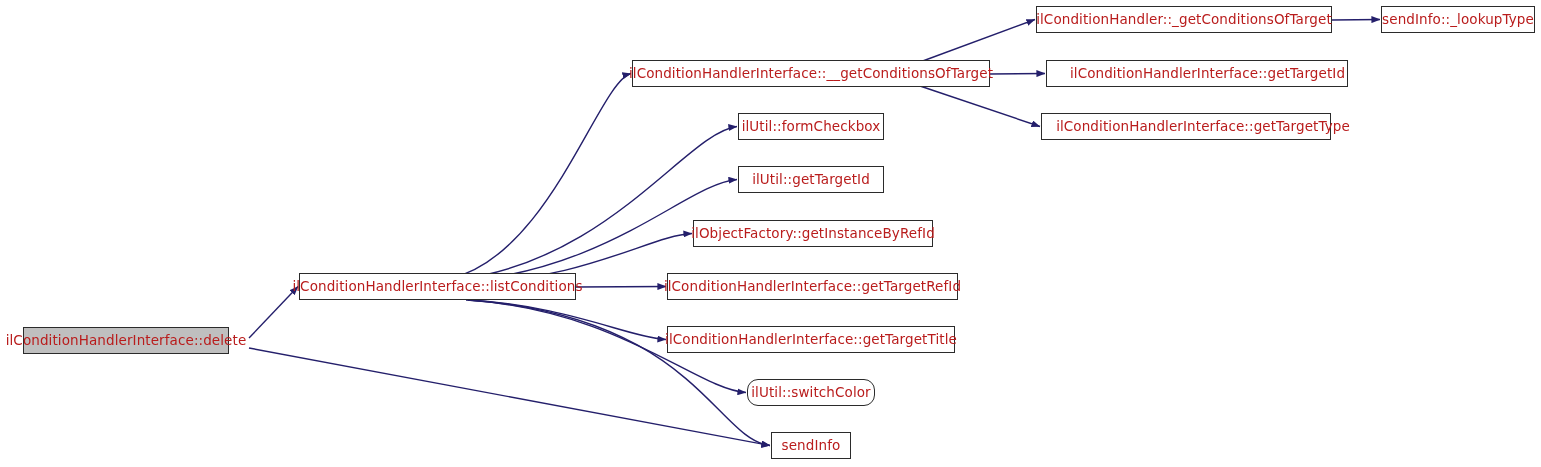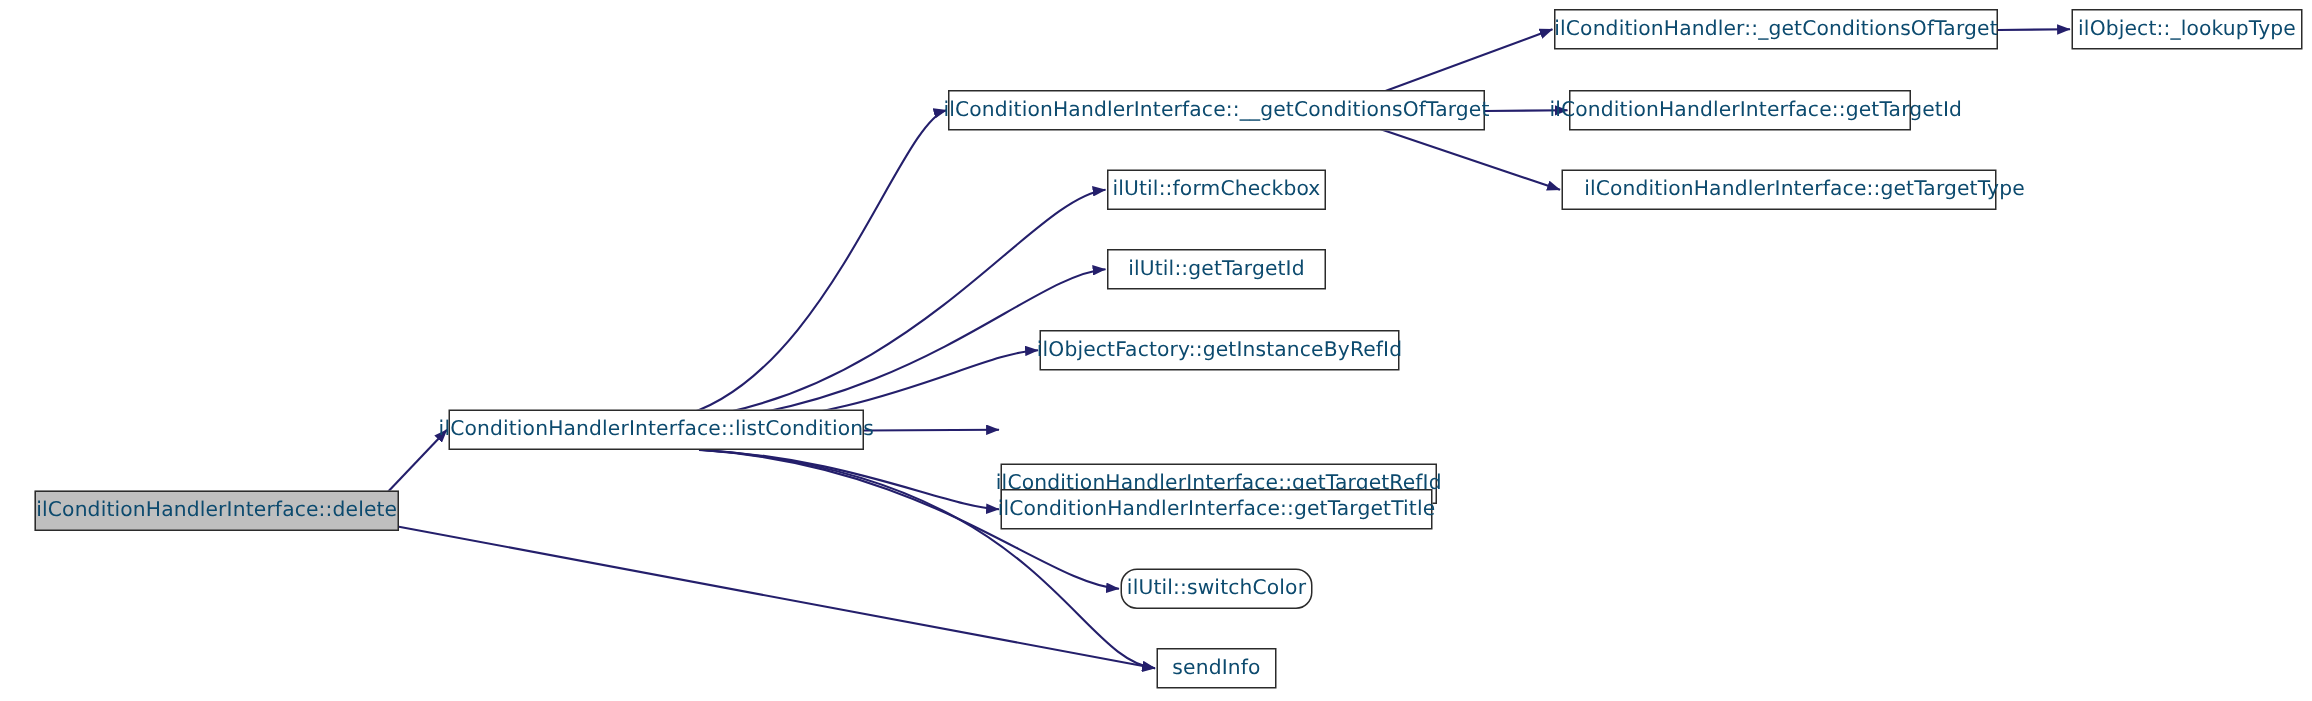--- a/index.html
+++ b/index.html
@@ -26,21 +26,21 @@
     top: 0;
     width: 1541px;
     height: 467px;
     pointer-events: none;
   }
   .gnode {
     position: absolute;
     box-sizing: border-box;
     border: 1px solid #2b2b2b;
     background: #ffffff;
-    color: #0c4a6e;
+    color: #b91c1c;
     font-size: 13.5px;
     line-height: 1;
     letter-spacing: 0.1px;
     display: flex;
     align-items: center;
     justify-content: center;
     white-space: nowrap;
     text-align: center;
     padding: 0 7px;
     cursor: pointer;
@@ -76,57 +76,57 @@
         <path d="M 468 300 C 620.9 311.1, 695.96 388.8, 746 392.5"></path>
         <path d="M 470 300 C 695 317.46, 716 439.68, 770 445.5"></path>
         <path d="M 920 62 L 1035 19.5"></path>
         <path d="M 990 74 L 1045 73.5"></path>
         <path d="M 920 86 L 1040 126.5"></path>
         <path d="M 1332 20 L 1380 19.5"></path>
       </g>
   </svg>
 
   <div id="node-layer">
-      <div class="gnode highlight" style="left: 6px; top: 327px; width: 243px; height: 27px; margin-left: 17px;">
+      <div class="gnode highlight" style="left: 6px; top: 327px; width: 206px; height: 27px; margin-left: 17px;">
         <span class="label">ilConditionHandlerInterface::delete</span>
       </div>
       <div class="gnode" style="left: 299px; top: 273px; width: 277px; height: 27px;">
         <span class="label">ilConditionHandlerInterface::listConditions</span>
       </div>
       <div class="gnode" style="left: 632px; top: 60px; width: 358px; height: 27px; text-align: center;">
         <span class="label">ilConditionHandlerInterface::__getConditionsOfTarget</span>
       </div>
       <div class="gnode" style="left: 738px; top: 113px; width: 146px; height: 27px; text-align: right;">
         <span class="label">ilUtil::formCheckbox</span>
       </div>
       <div class="gnode" style="left: 738px; top: 166px; width: 146px; height: 27px;">
         <span class="label">ilUtil::getTargetId</span>
       </div>
       <div class="gnode" style="left: 693px; top: 220px; width: 240px; height: 27px;">
         <span class="label">ilObjectFactory::getInstanceByRefId</span>
       </div>
-      <div class="gnode" style="left: 667px; top: 273px; width: 291px; height: 27px; margin-top: 36px;">
+      <div class="gnode" style="left: 667px; top: 273px; width: 291px; height: 27px;">
         <span class="label">ilConditionHandlerInterface::getTargetRefId</span>
       </div>
       <div class="gnode" style="left: 667px; top: 326px; width: 288px; height: 27px; justify-content: center;">
         <span class="label">ilConditionHandlerInterface::getTargetTitle</span>
       </div>
       <div class="gnode" style="left: 747px; top: 379px; width: 128px; height: 27px; border-radius: 11px;">
         <span class="label">ilUtil::switchColor</span>
       </div>
       <div class="gnode" style="left: 771px; top: 432px; width: 80px; height: 27px;">
         <span class="label">sendInfo</span>
       </div>
       <div class="gnode" style="left: 1036px; top: 6px; width: 296px; height: 27px;">
         <span class="label">ilConditionHandler::_getConditionsOfTarget</span>
       </div>
-      <div class="gnode" style="left: 1046px; top: 60px; width: 228px; height: 27px; padding-left: 28px;">
+      <div class="gnode" style="left: 1046px; top: 60px; width: 302px; height: 27px; padding-left: 28px;">
         <span class="label">ilConditionHandlerInterface::getTargetId</span>
       </div>
       <div class="gnode" style="left: 1041px; top: 113px; width: 290px; height: 27px; padding-left: 41px;">
         <span class="label">ilConditionHandlerInterface::getTargetType</span>
       </div>
       <div class="gnode" style="left: 1381px; top: 6px; width: 154px; height: 27px;">
-        <span class="label">ilObject::_lookupType</span>
+        <span class="label">sendInfo::_lookupType</span>
       </div>
     </div>
 
 </div>
 
 </body></html>

